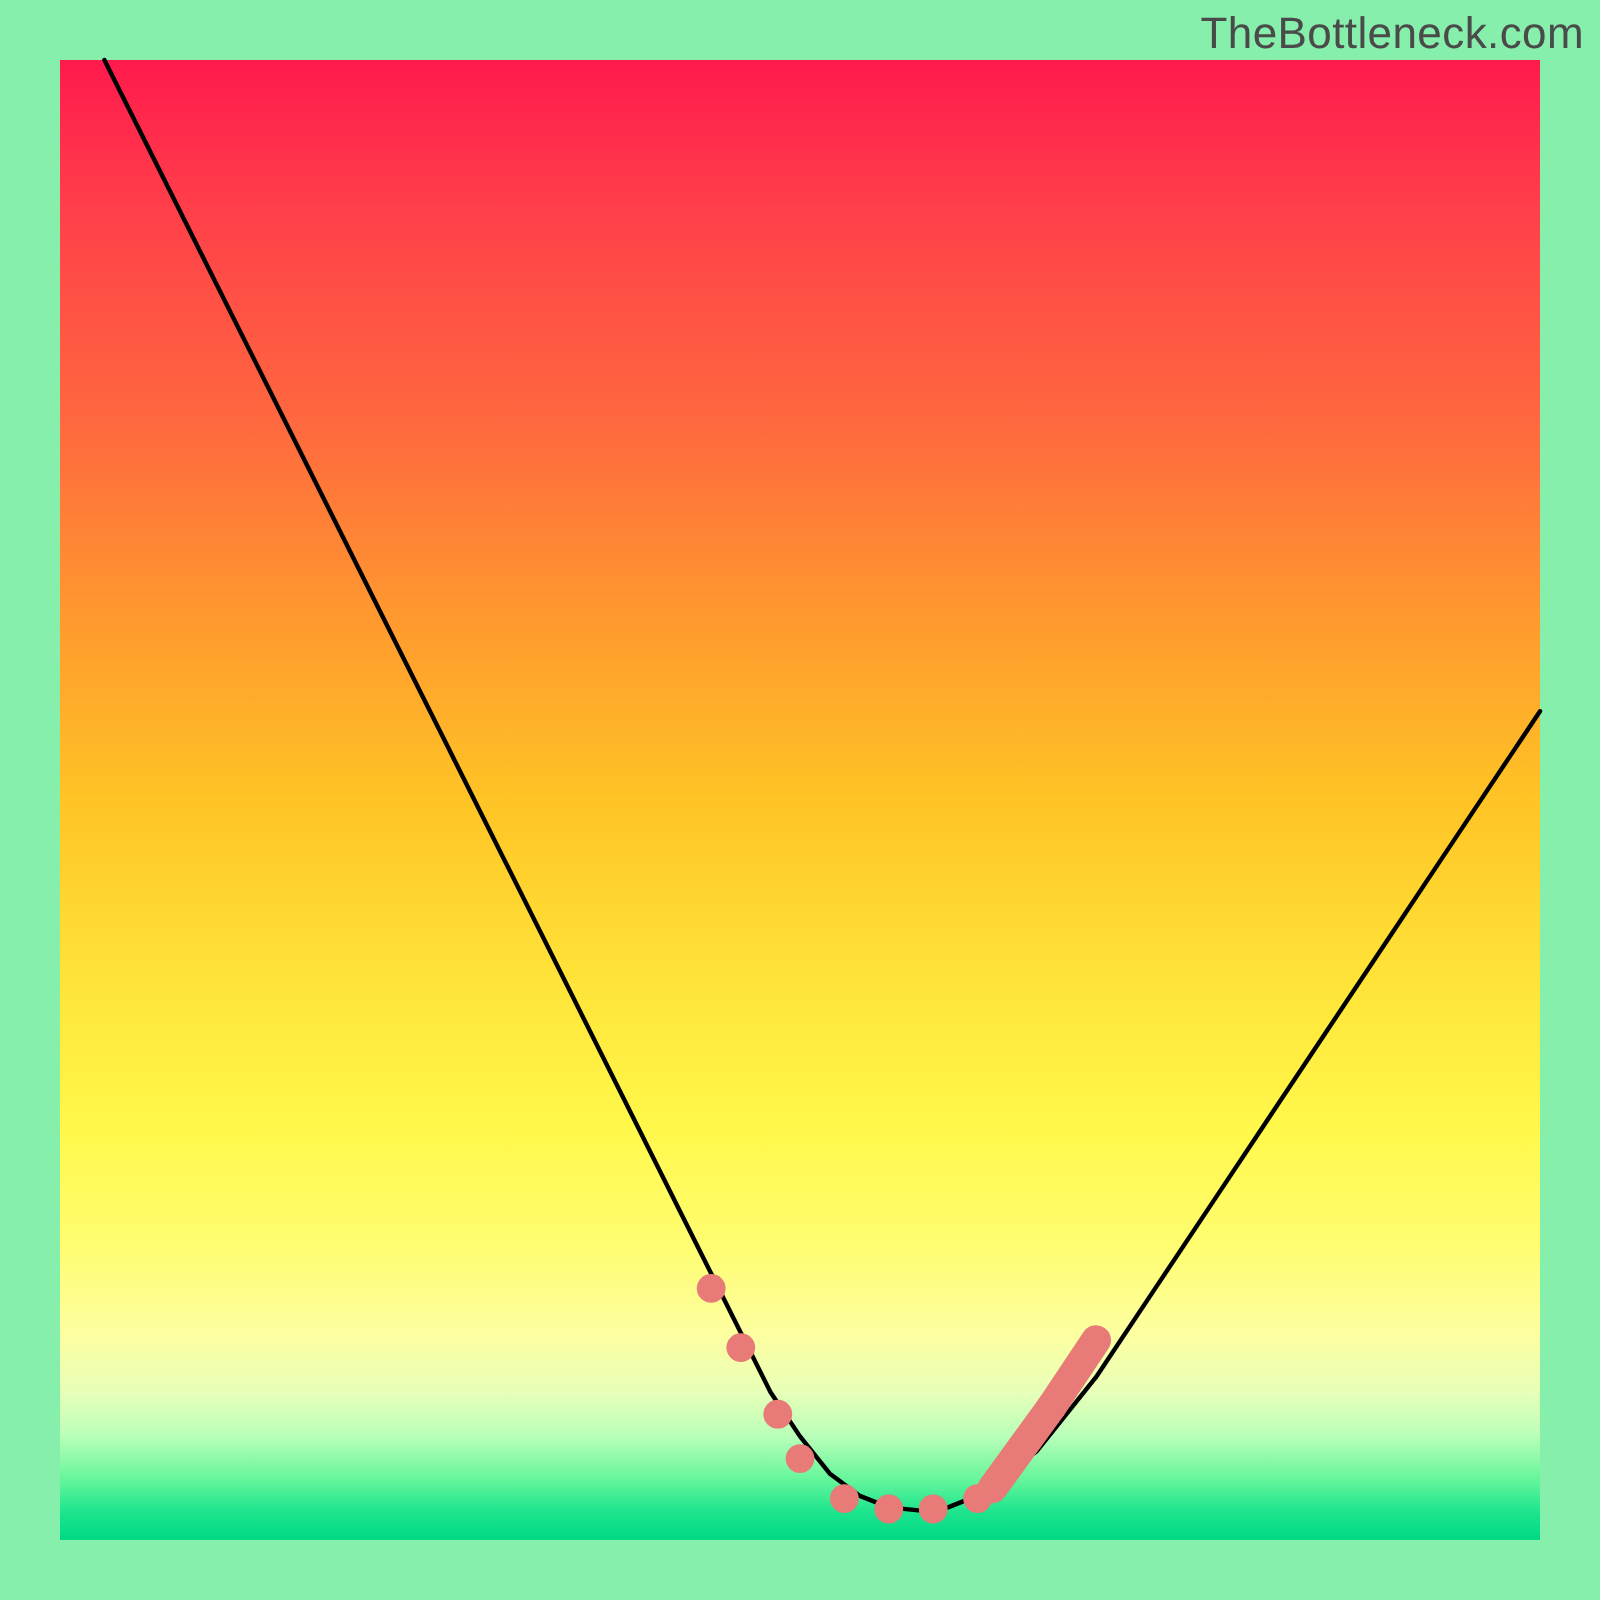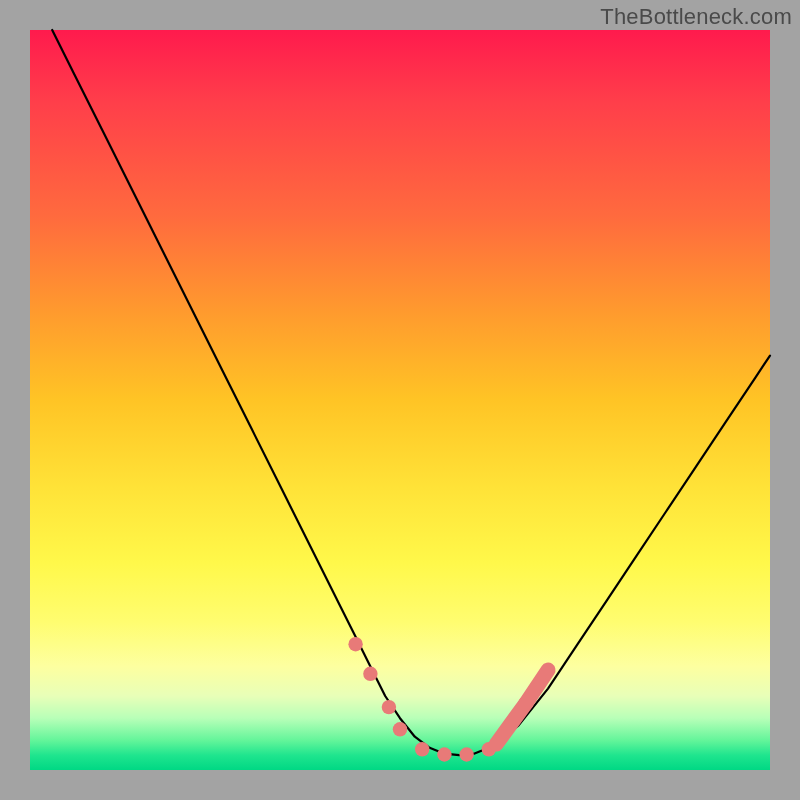--- a/index.html
+++ b/index.html
@@ -8,21 +8,21 @@
     width: 800px;
     height: 800px;
     background: #000;
     overflow: hidden;
     font-family: Arial, Helvetica, sans-serif;
   }
   .frame {
     position: absolute;
     left: 0; top: 0;
     width: 800px; height: 800px;
-    background: #a3a3a3;
+    background: #86efac;
   }
   .plot {
     position: absolute;
     left: 30px;
     top: 30px;
     width: 740px;
     height: 740px;
     
     background: linear-gradient(to bottom,
       #ff1a4d 0%,

